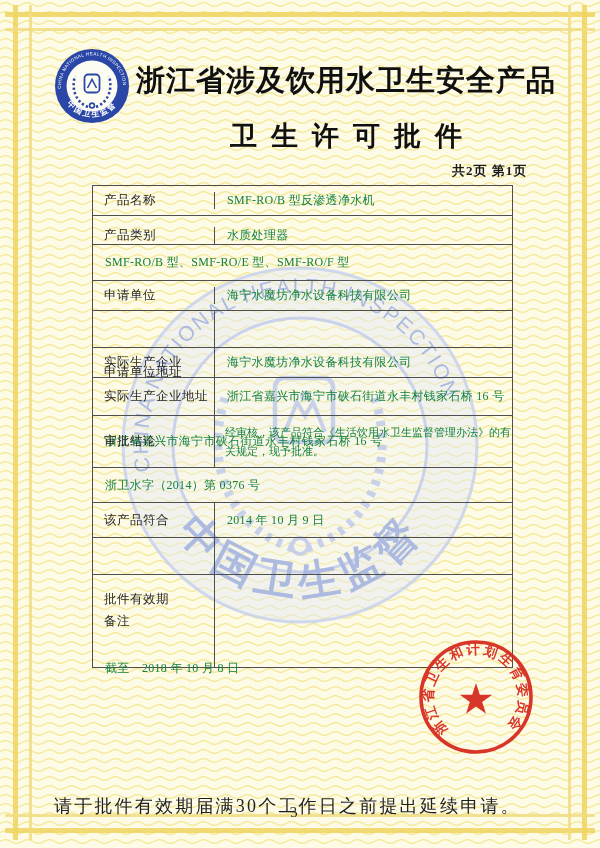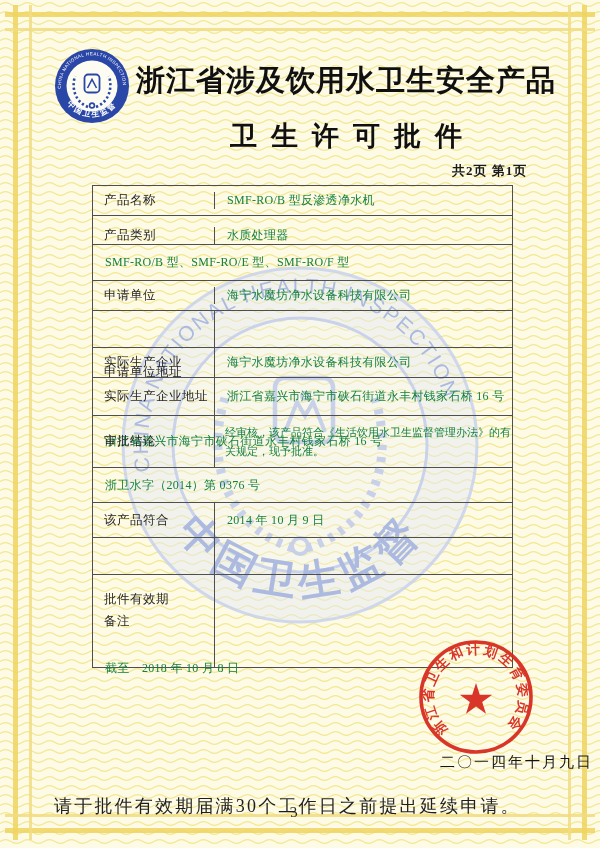--- a/index.html
+++ b/index.html
@@ -203,19 +203,18 @@
     <defs>
       <path id="sl-arc" d="M32.4,92.9 A43,43 0 1 1 87.6,92.9" fill="none"></path>
     </defs>
     <circle cx="60" cy="60" r="55" fill="none" stroke="#d6281c" stroke-width="3.6"></circle>
     <text font-size="13.5" letter-spacing="2.4" fill="#d6281c" font-weight="bold" font-family="Liberation Serif, DejaVu Serif, serif">
       <textPath href="#sl-arc">浙江省卫生和计划生育委员会</textPath>
     </text>
     <polygon points="60,46 63.8,57.7 76.2,57.7 66.2,65.0 70,76.8 60,69.5 50,76.8 53.8,65.0 43.8,57.7 56.2,57.7" fill="#d6281c"></polygon>
   </svg>
 
-  <div class="seal-date">二〇一四年十月九日</div>
 
   <div class="footer-note">请于批件有效期届满30个工作日之前提出延续申请。</div>
 
   <div class="page-number">3</div>
 
 </div>
 
 </body></html>

